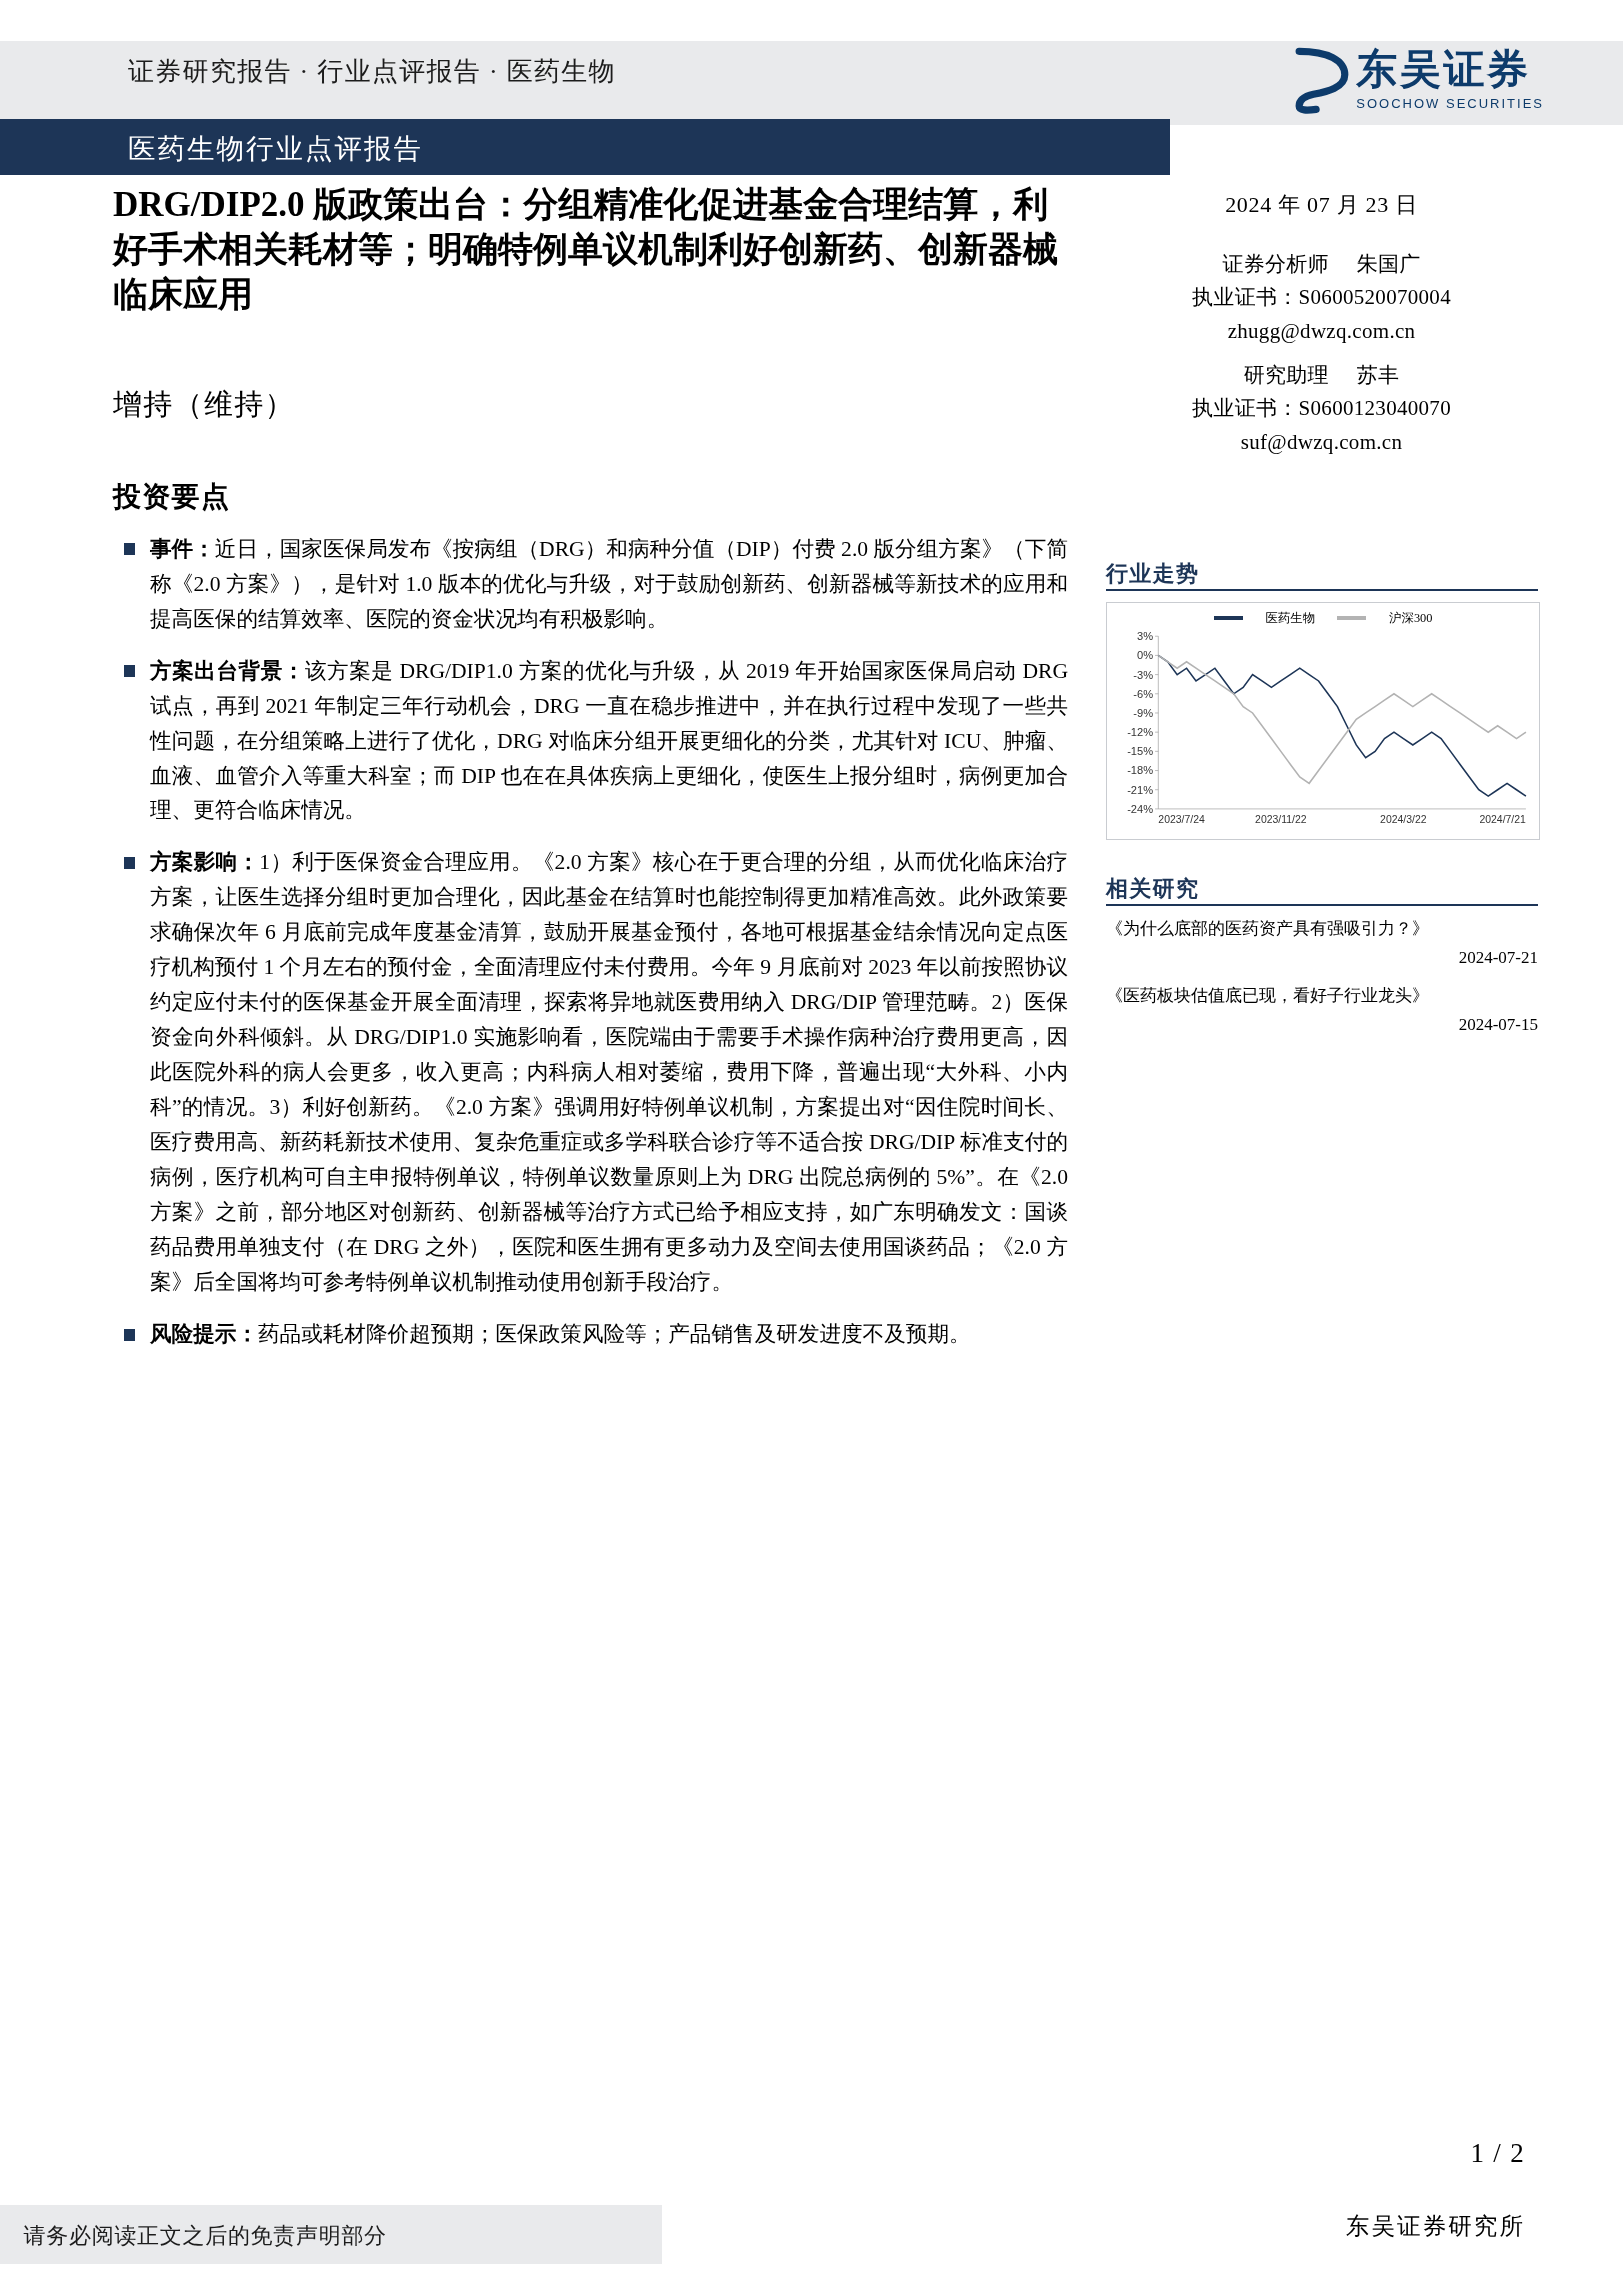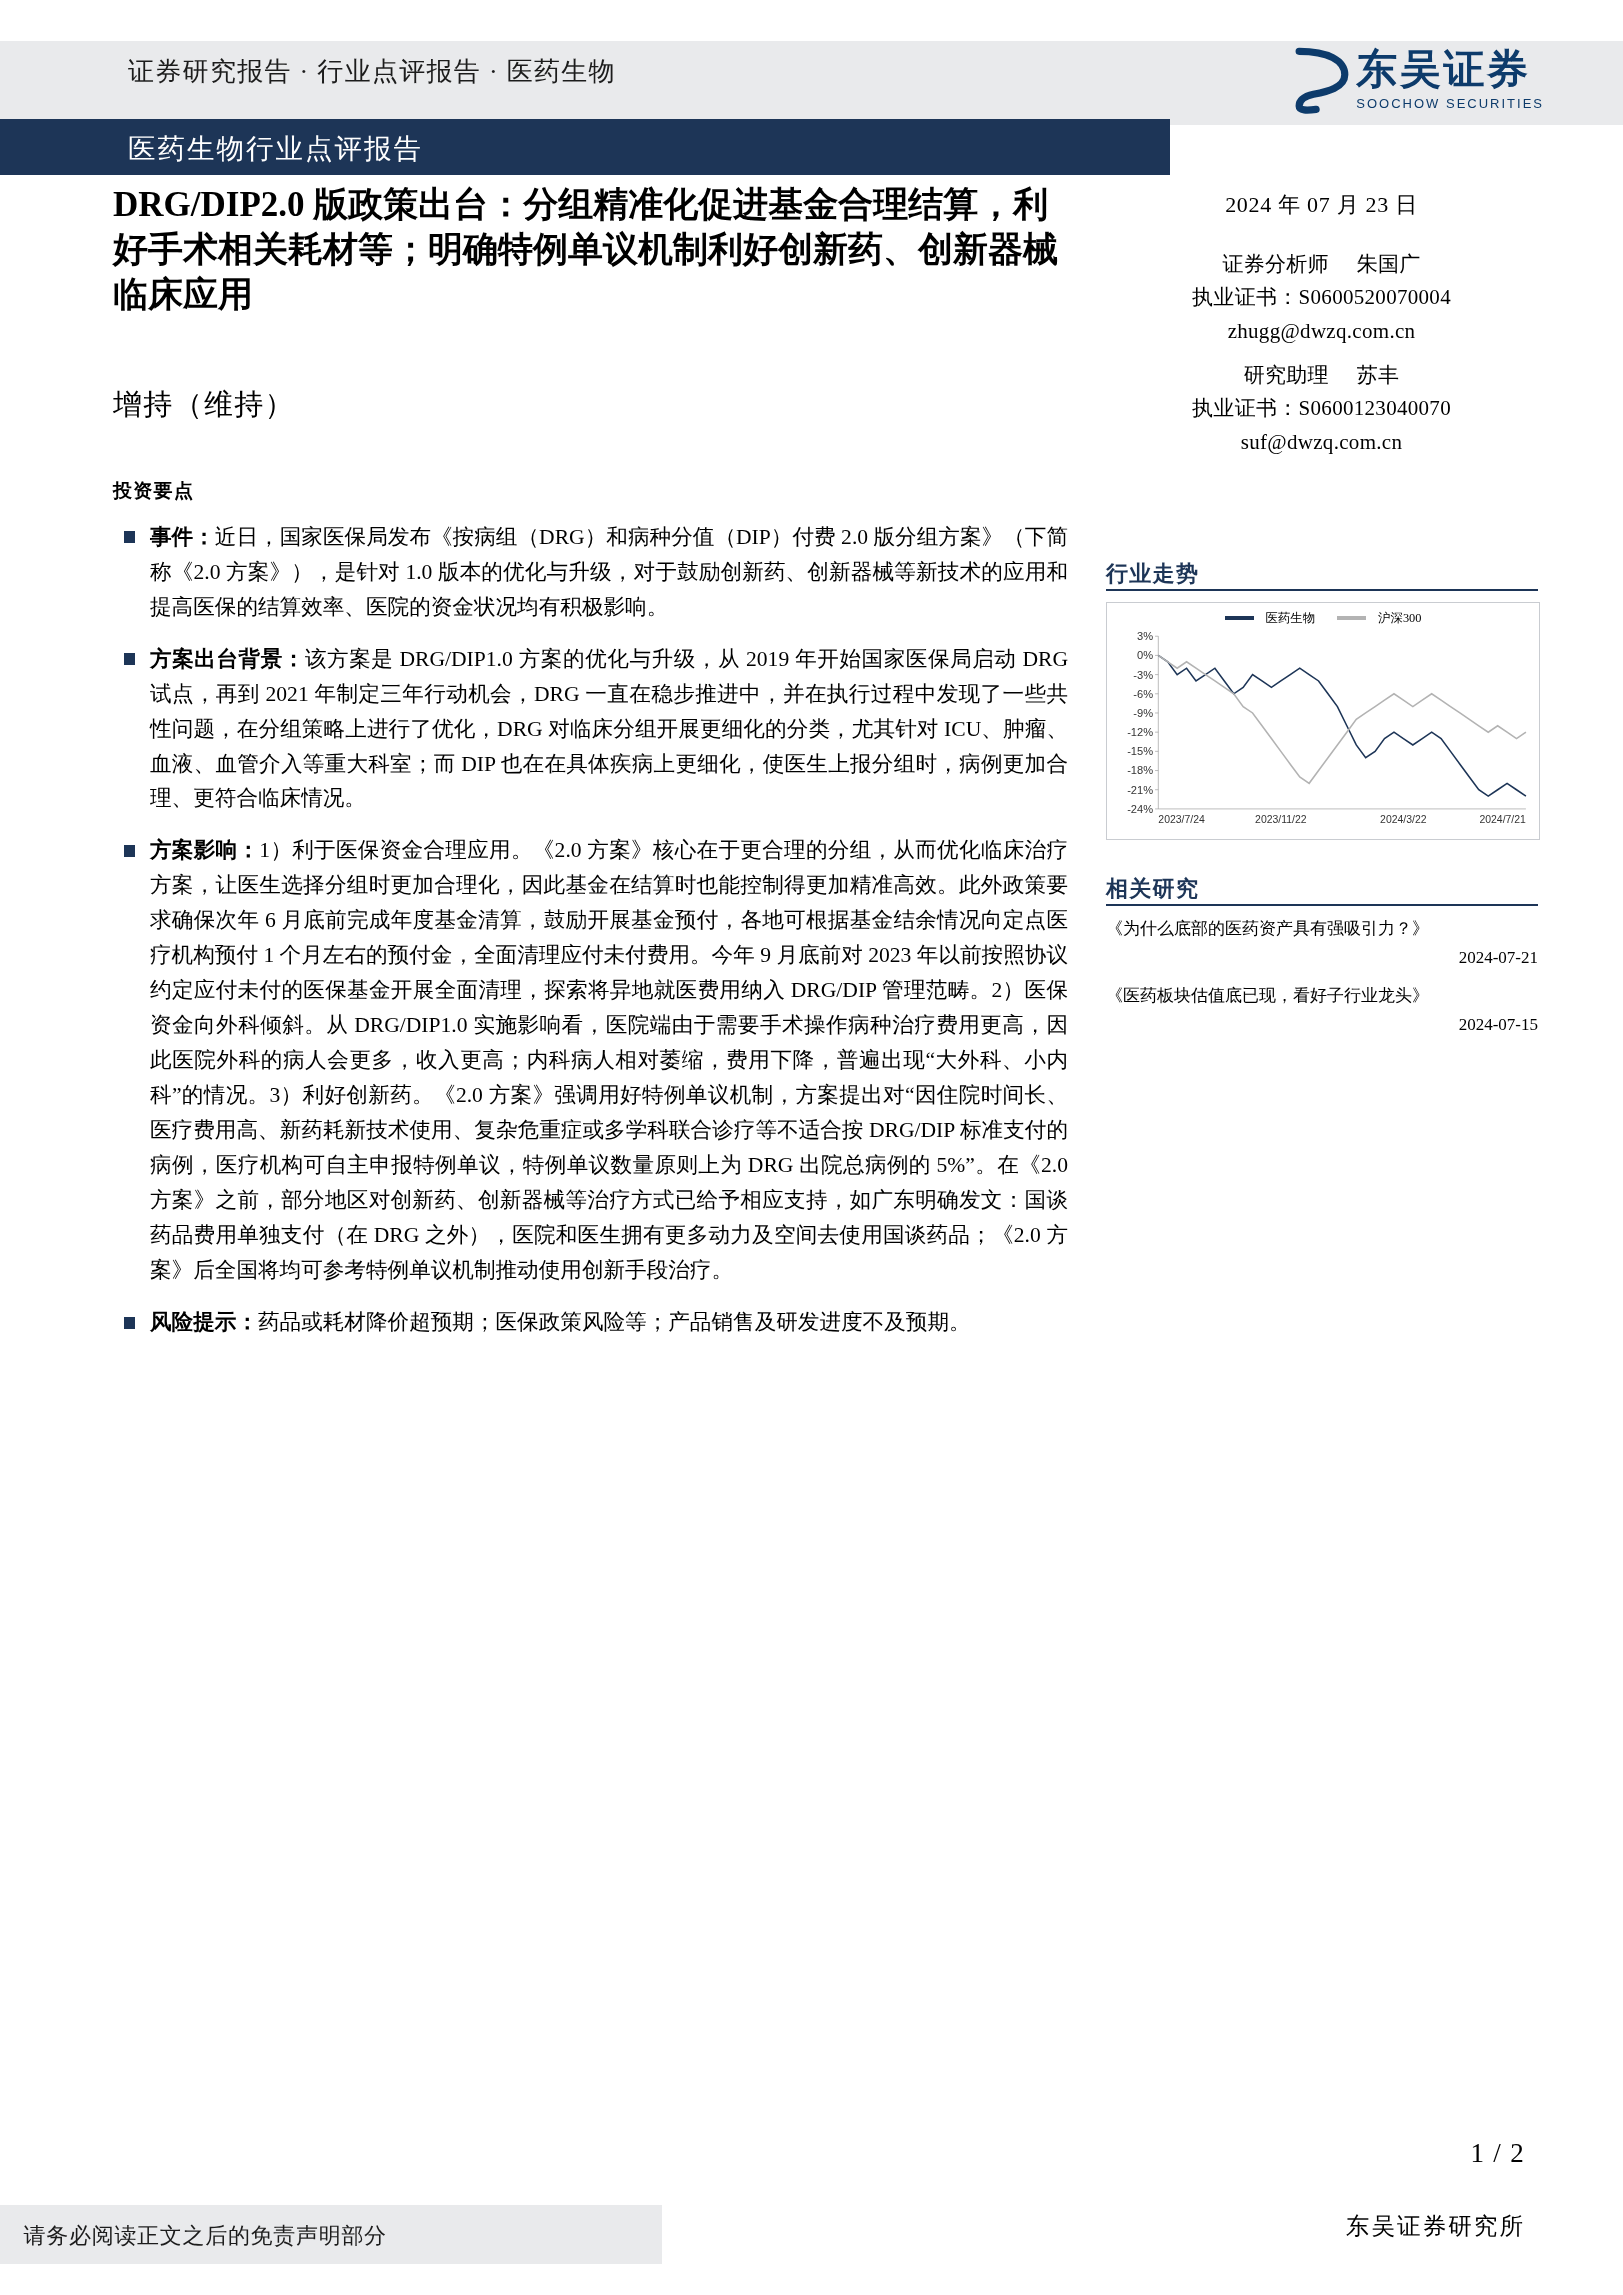--- a/index.html
+++ b/index.html
@@ -141,42 +141,42 @@
   .chart-legend {
     position: absolute;
     left: 0; top: 6.5px;
     width: 100%;
     display: flex;
     justify-content: center;
     gap: 22px;
     font-size: 12.4px;
     align-items: center;
   }
-  .legend-item { display: flex; align-items: center; gap: 12px; }
+  .legend-item { display: flex; align-items: center; gap: 23px; }
   .legend-swatch { width: 29px; height: 3.3px; display: inline-block; }
 
   
   .rr-wrap {
     position: absolute;
     left: 1106px; top: 916px;
     width: 432px;
     font-size: 17px;
     line-height: 1.5;
   }
   .rr-title { margin-bottom: 3.9px; }
   .rr-date { text-align: right; margin-bottom: 11.8px; }
 
   
   .body-wrap {
     position: absolute;
     left: 113px; top: 478px;
     width: 955px;
   }
   .body-title {
-    font-size: 19px;
+    font-size: 28px;
     font-weight: bold;
     letter-spacing: 1.3px;
     margin-bottom: 15.7px;
   }
   .bullet {
     position: relative;
     padding-left: 37px;
     margin-bottom: 17px;
     font-size: 21.6px;
     line-height: 1.62;

